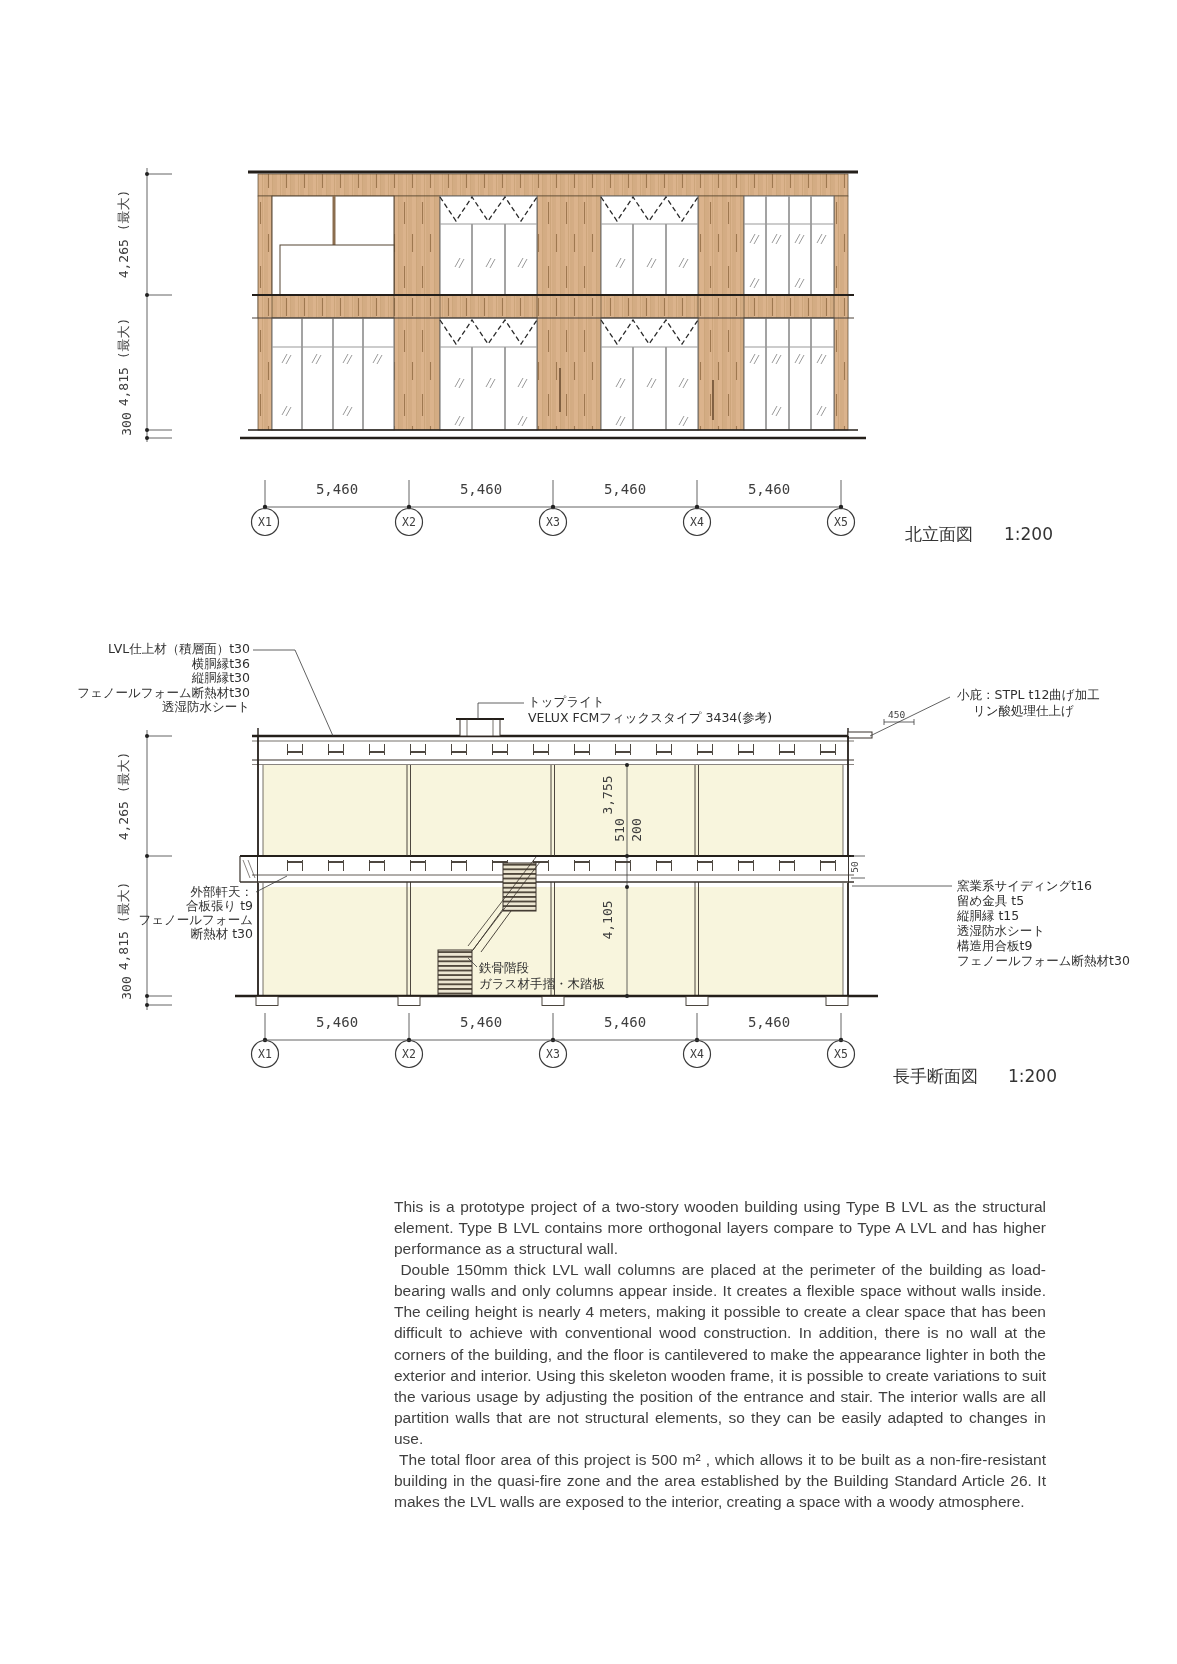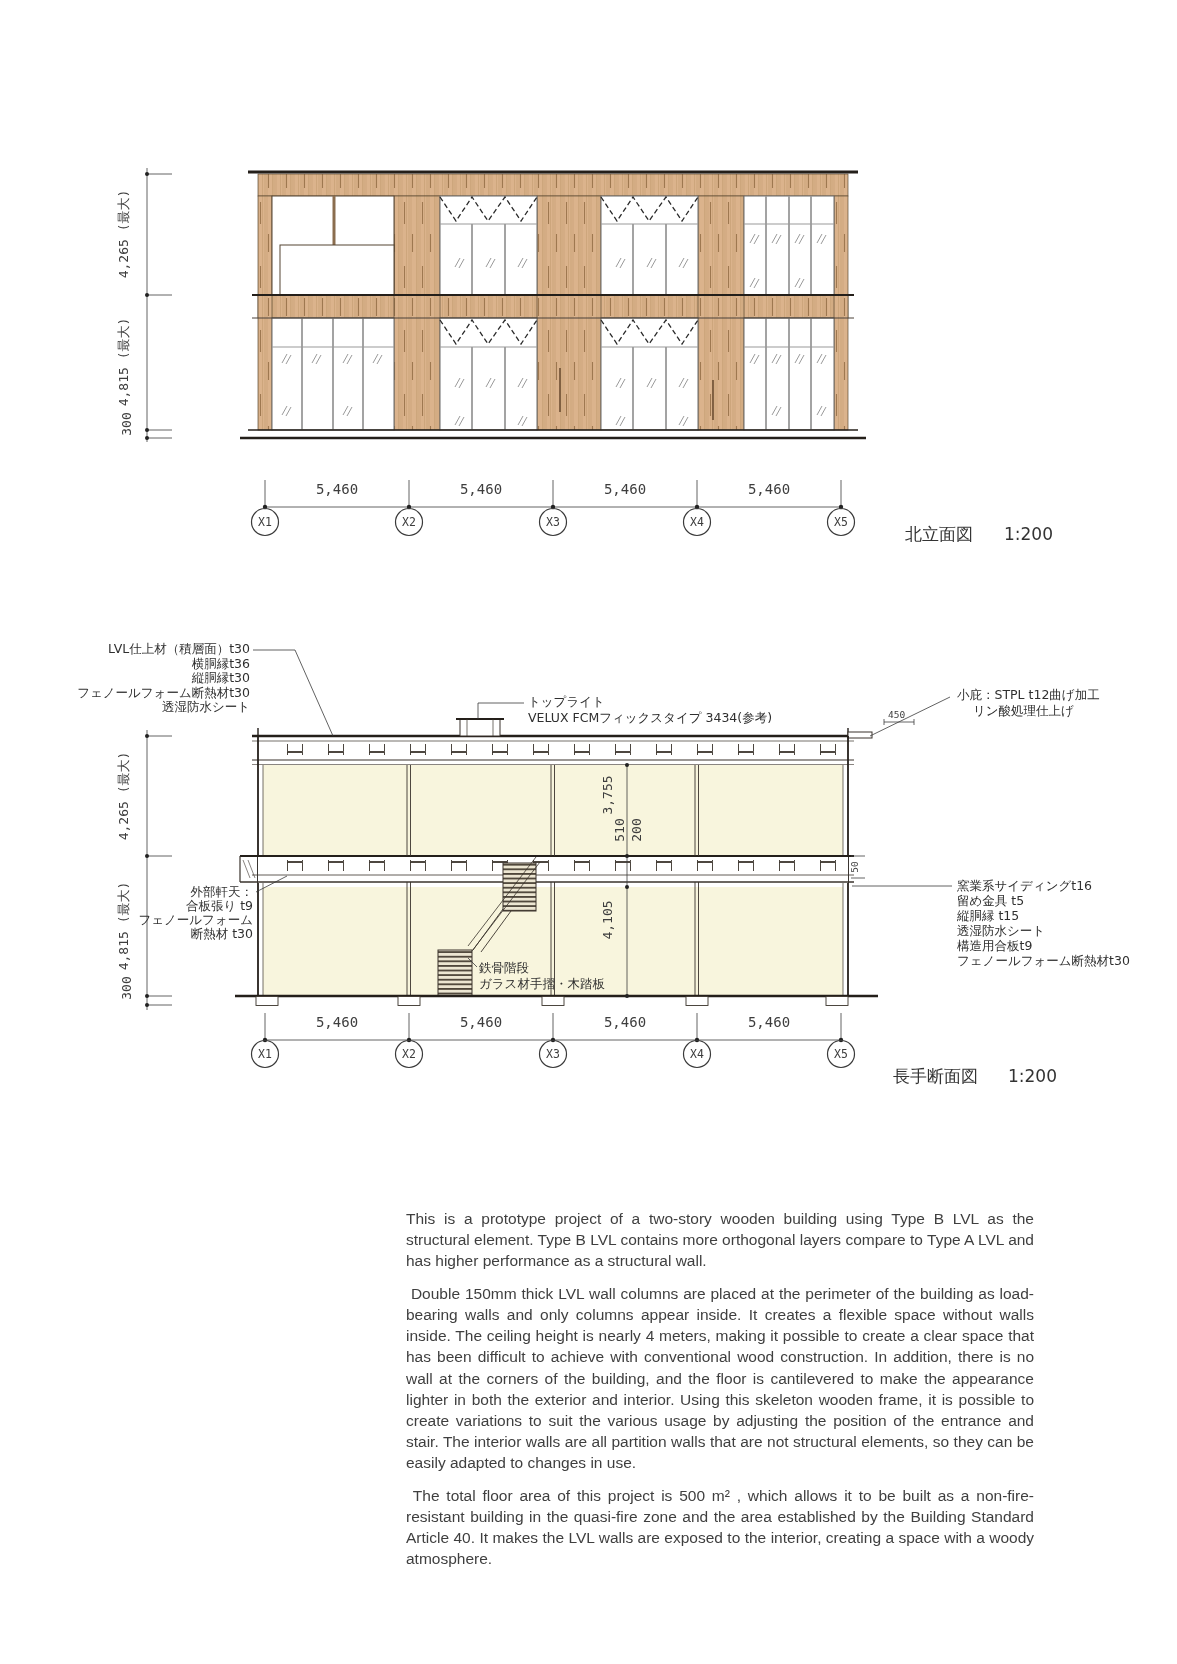--- a/index.html
+++ b/index.html
@@ -17,21 +17,21 @@
   .dim{stroke:#3d3d3d;stroke-width:0.8;fill:none;}
   .ldr{stroke:#3a3a3a;stroke-width:0.8;fill:none;}
   .mul{stroke:#9a9a9a;stroke-width:1.8;fill:none;}
   .mull{stroke:#9a9a9a;stroke-width:1.2;fill:none;}
   .zz{stroke:#2b2b2b;stroke-width:1.3;fill:none;stroke-dasharray:5 3;}
   .wood{fill:url(#wd);stroke:#5d4a33;stroke-width:0.7;}
   
   .desc{position:absolute;left:394px;top:1196px;width:652px;
         font-family:"Liberation Sans",sans-serif;font-size:15.5px;line-height:1.36;
         color:#3f3f3f;text-align:justify;}
-  .desc p{margin:12px;white-space:pre-wrap;}
+  .desc p{margin:0;white-space:pre-wrap;}
 </style>
 </head>
 <body>
 
 <div class="page">
 
 <svg class="abs" style="top:130px" width="1177" height="440" viewBox="0 0 1177 440">
   <defs>
     <pattern id="wd" width="18" height="64" patternUnits="userSpaceOnUse">
       <rect width="18" height="64" fill="#dbb38c"></rect>
@@ -363,16 +363,16 @@
     <text class="gridtxt" text-anchor="middle" x="841" y="438">X5</text>
   </g>
 
   <text class="ttl" x="893" y="462">長手断面図</text>
   <text class="ttl" x="1008" y="462">1:200</text>
 </svg>
 
 <div class="desc">
   <p>This is a prototype project of a two-story wooden building using Type B LVL as the structural element. Type B LVL contains more orthogonal layers compare to Type A LVL and has higher performance as a structural wall.</p>
   <p> Double 150mm thick LVL wall columns are placed at the perimeter of the building as load-bearing walls and only columns appear inside. It creates a flexible space without walls inside. The ceiling height is nearly 4 meters, making it possible to create a clear space that has been difficult to achieve with conventional wood construction. In addition, there is no wall at the corners of the building, and the floor is cantilevered to make the appearance lighter in both the exterior and interior. Using this skeleton wooden frame, it is possible to create variations to suit the various usage by adjusting the position of the entrance and stair. The interior walls are all partition walls that are not structural elements, so they can be easily adapted to changes in use.</p>
-  <p> The total floor area of this project is 500 m² , which allows it to be built as a non-fire-resistant building in the quasi-fire zone and the area established by the Building Standard Article 40. It makes the LVL walls are exposed to the interior, creating a space with a woody atmosphere.</p>
+  <p> The total floor area of this project is 500 m² , which allows it to be built as a non-fire-resistant building in the quasi-fire zone and the area established by the Building Standard Article 26. It makes the LVL walls are exposed to the interior, creating a space with a woody atmosphere.</p>
 </div>
 
 </div>
 
 </body></html>

